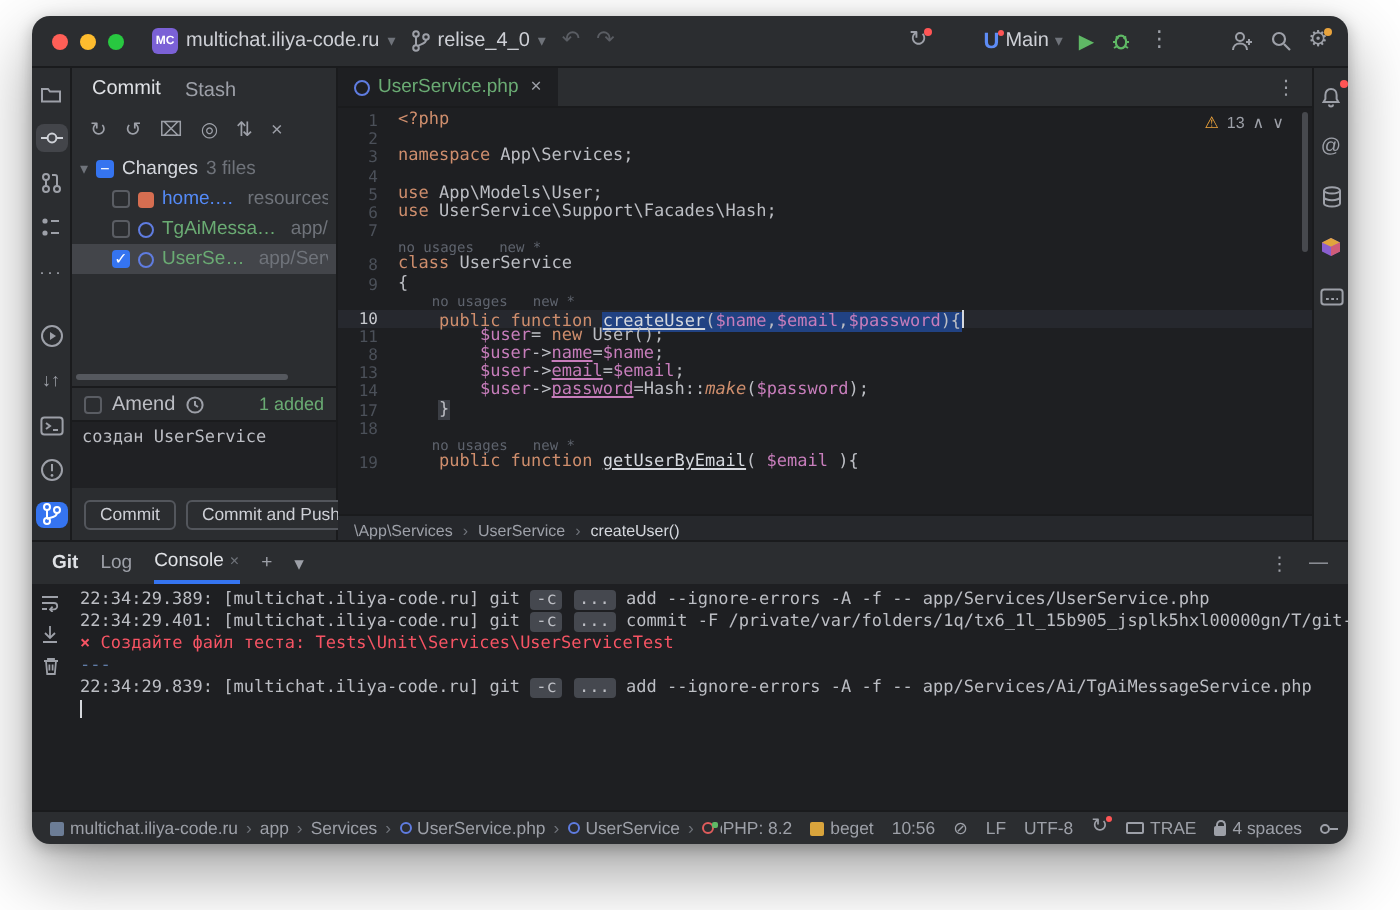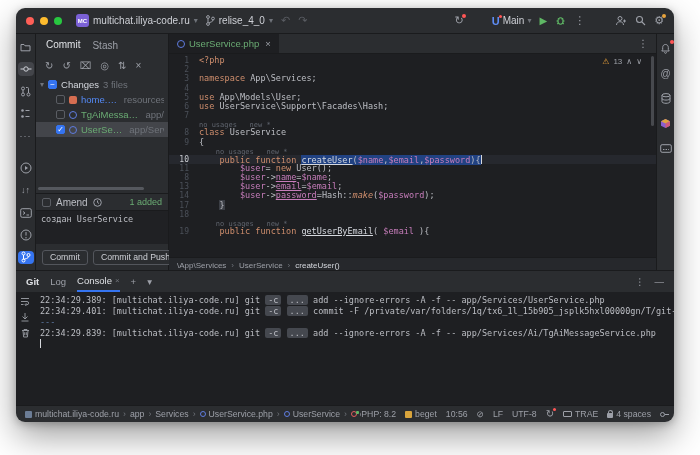--- a/index.html
+++ b/index.html
@@ -426,20 +426,21 @@
           <svg class="i" width="10" height="10" viewBox="0 0 10 10">
               <path d="M5 1v5.5 M2.5 4.5L5 7l2.5-2.5 M1.5 9h7" fill="none" stroke="#9da0a8" stroke-width="0.9"></path>
             </svg>
           <svg class="i" width="9" height="10" viewBox="0 0 9 10">
               <path d="M1 2.5h7 M3 2.5V1.5h3v1 M2 2.5l.6 6.5h3.8L7 2.5 M3.7 4.2v3 M5.3 4.2v3" fill="none" stroke="#9da0a8" stroke-width="0.9"></path>
             </svg>
         </div>
         <div class="console" id="console-area">
             <div class="lrow"><span class="cs-t">22:34:29.389: [multichat.iliya-code.ru] git </span><span class="cs-chip">-c</span><span class="cs-t"> </span><span class="cs-chip">...</span><span class="cs-t"> add --ignore-errors -A -f -- app/Services/UserService.php</span></div>
             <div class="lrow"><span class="cs-t">22:34:29.401: [multichat.iliya-code.ru] git </span><span class="cs-chip">-c</span><span class="cs-t"> </span><span class="cs-chip">...</span><span class="cs-t"> commit -F /private/var/folders/1q/tx6_1l_15b905_jsplk5hxl00000gn/T/git-commit-msg-.txt --</span></div>
+            <div class="lrow"><span class="cs-erri">× </span><span class="cs-err">Создайте файл теста: Tests\Unit\Services\UserServiceTest</span></div>
             <div class="lrow"><span class="cs-sep">---</span></div>
             <div class="lrow"><span class="cs-t">22:34:29.839: [multichat.iliya-code.ru] git </span><span class="cs-chip">-c</span><span class="cs-t"> </span><span class="cs-chip">...</span><span class="cs-t"> add --ignore-errors -A -f -- app/Services/Ai/TgAiMessageService.php</span></div>
             <div class="lrow"><span class="cs-cursor"></span></div>
           </div>
       </div>
     </div>
 
     <div class="statusbar">
       <div class="sb-left" id="sb-crumbs">
           <span class="crumb">

